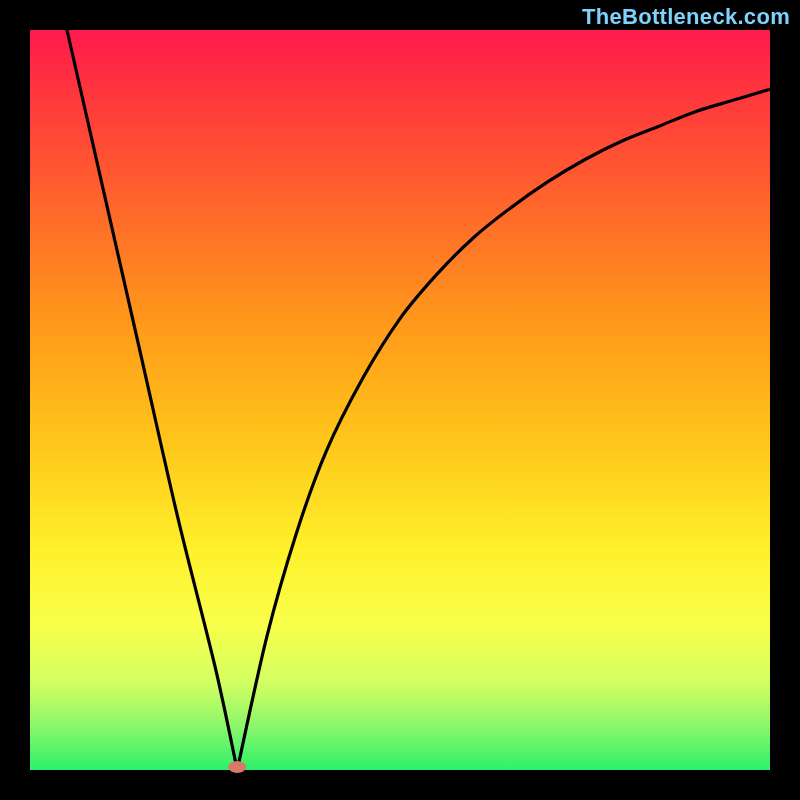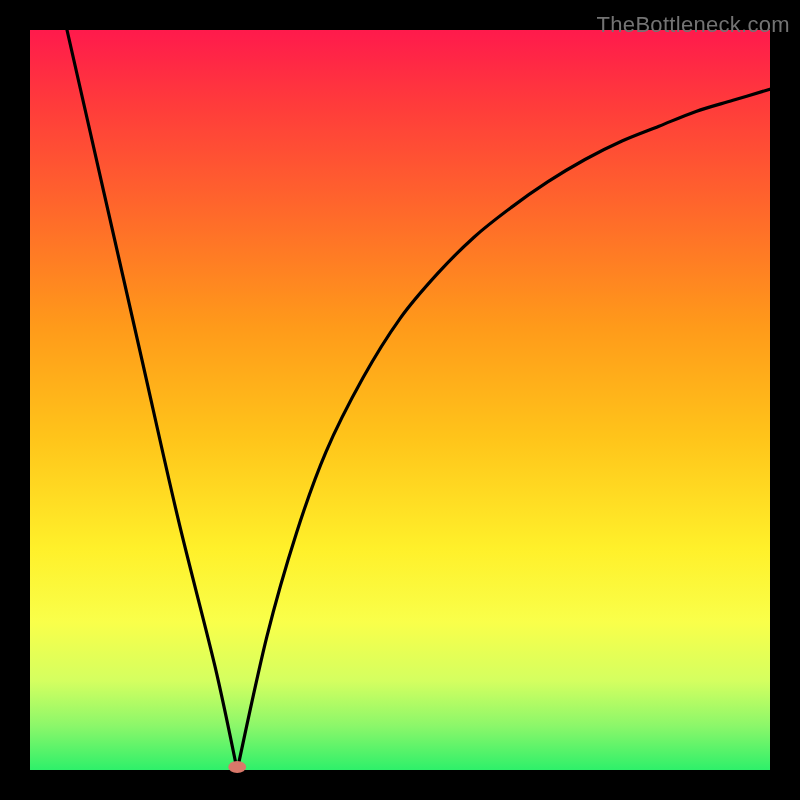--- a/index.html
+++ b/index.html
@@ -31,25 +31,25 @@
       #ffc41a 55%,
       #fff02a 70%,
       #f9ff4a 80%,
       #d4ff60 88%,
       #8cf76a 94%,
       #2ef06a 100%
     );
   }
   .watermark {
     position: absolute;
-    top: 12px;
+    top: 4px;
     right: 10px;
-    color: #737373;
+    color: #7dd3fc;
     font-size: 22px;
-    font-weight: 400;
+    font-weight: 700;
     letter-spacing: 0.3px;
     user-select: none;
   }
   svg.curve {
     position: absolute;
     left: 0;
     top: 0;
     width: 740px;
     height: 740px;
     overflow: visible;

